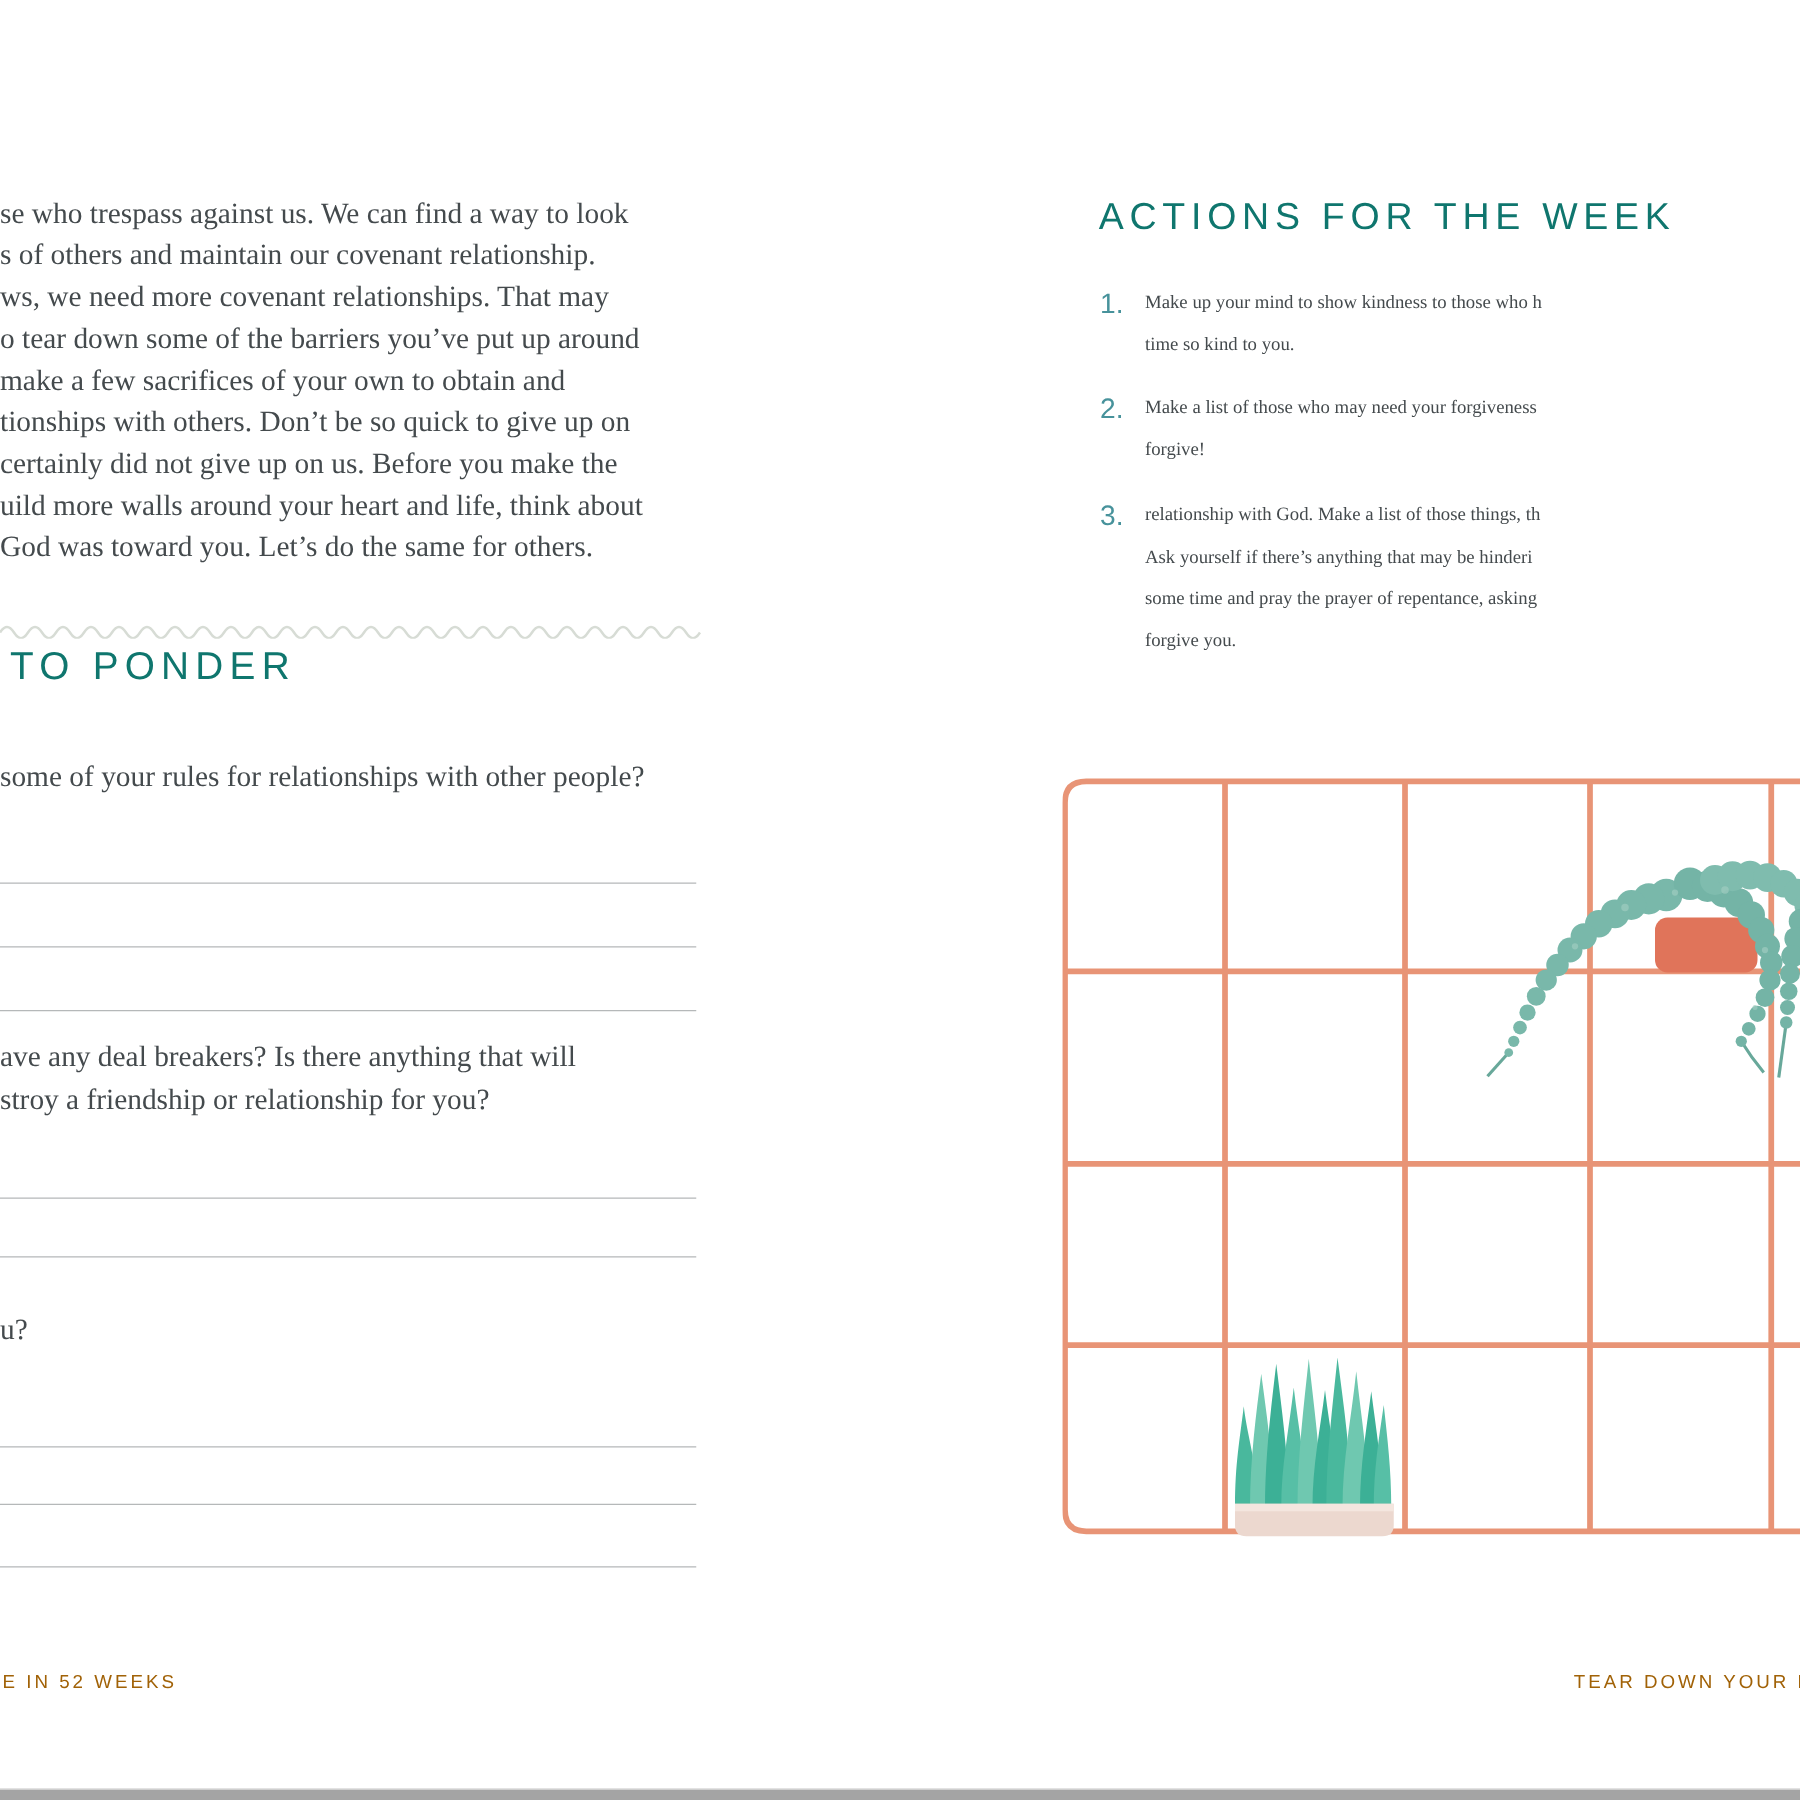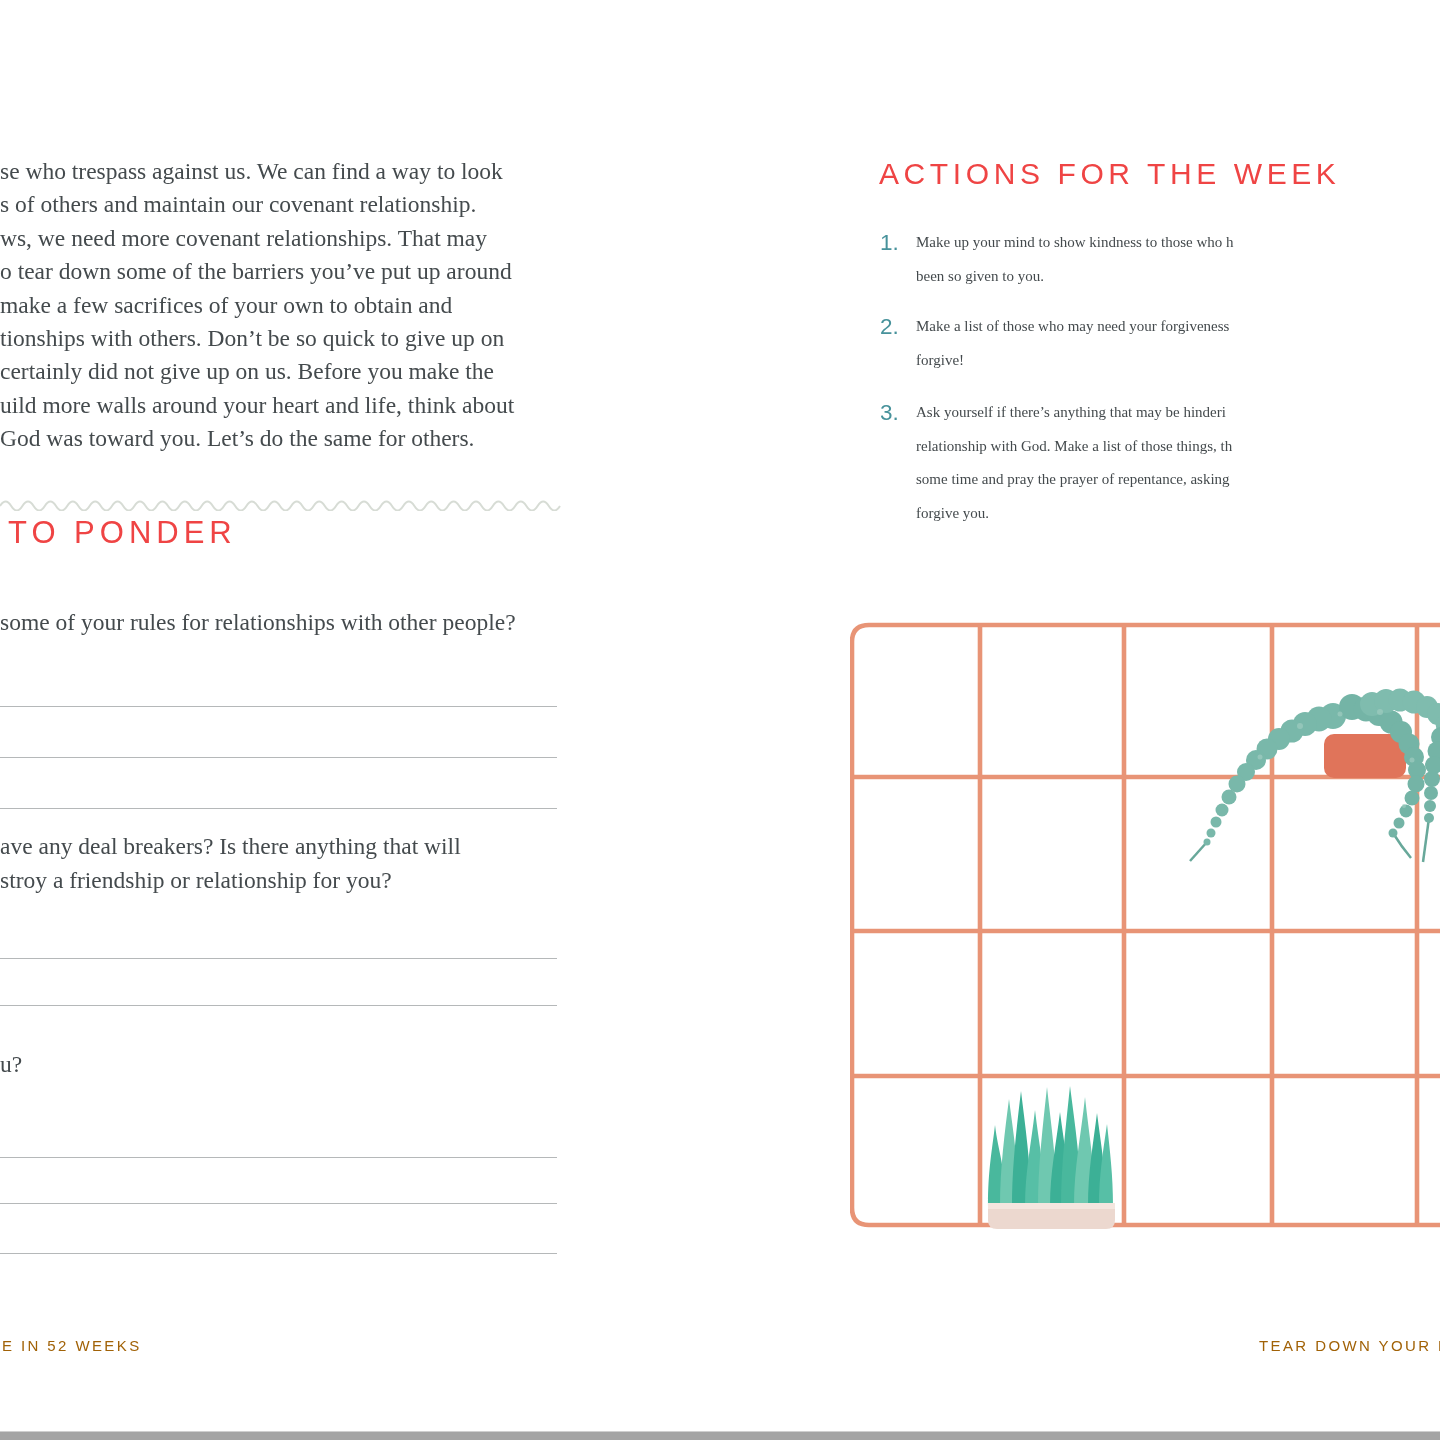--- a/index.html
+++ b/index.html
@@ -15,21 +15,21 @@
   .para{
     position:absolute;left:0;top:155px;width:560px;
     font-size:23.5px;line-height:33.4px;
   }
   .para div{white-space:nowrap;}
   .wavy{position:absolute;left:0;top:497px;}
   .heading{
     position:absolute;
     font-family:"Liberation Sans", sans-serif;
     font-weight:300;
-    color:#ef4444;
+    color:#0f766e;
     white-space:nowrap;
   }
   .ponder{left:8px;top:515px;font-size:31px;letter-spacing:5px;}
   .actions-h{left:879px;top:157px;font-size:30px;letter-spacing:4.6px;}
   .question{
     position:absolute;left:0;width:600px;
     font-size:23.5px;line-height:34px;
   }
   .question div{white-space:nowrap;}
   .q1{top:605px;}
@@ -124,35 +124,35 @@
 
 <div class="footer footer-left">E IN 52 WEEKS</div>
 
 <div class="heading actions-h">ACTIONS FOR THE WEEK</div>
 
 <div class="action-list">
   <div class="action-item">
     <div class="num">1.</div>
     <div class="itext">
       <div>Make up your mind to show kindness to those who h</div>
-      <div>been so given to you.</div>
+      <div>time so kind to you.</div>
     </div>
   </div>
   <div class="action-item" style="margin-bottom:19px">
     <div class="num">2.</div>
     <div class="itext">
       <div>Make a list of those who may need your forgiveness</div>
       <div>forgive!</div>
     </div>
   </div>
   <div class="action-item">
     <div class="num">3.</div>
     <div class="itext">
+      <div>relationship with God. Make a list of those things, th</div>
       <div>Ask yourself if there’s anything that may be hinderi</div>
-      <div>relationship with God. Make a list of those things, th</div>
       <div>some time and pray the prayer of repentance, asking</div>
       <div>forgive you.</div>
     </div>
   </div>
 </div>
 
 <svg class="grid-illustration" width="590" height="632" viewBox="850 615 590 632">
 
   <g stroke="#e78f6f" stroke-width="4.6" fill="none" opacity="0.95">
     <path d="M1445 625 H869 Q852 625 852 642 V1208 Q852 1225 869 1225 H1445"></path>

